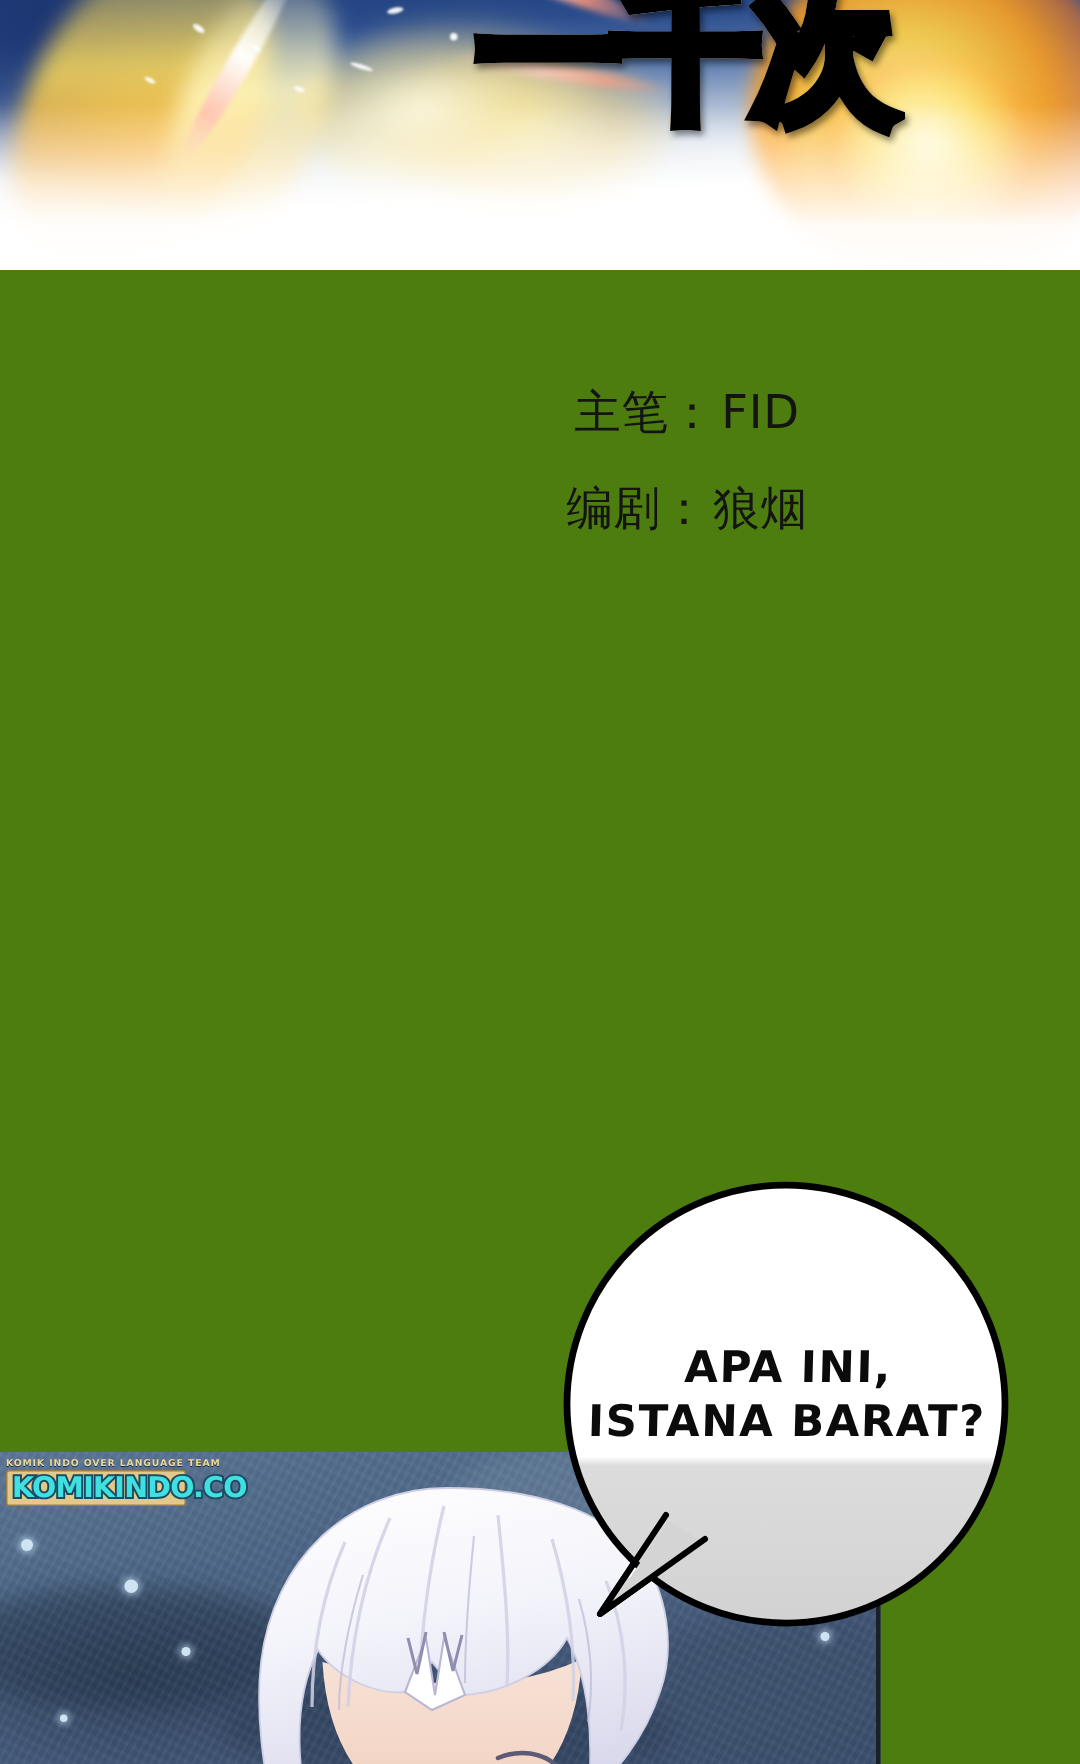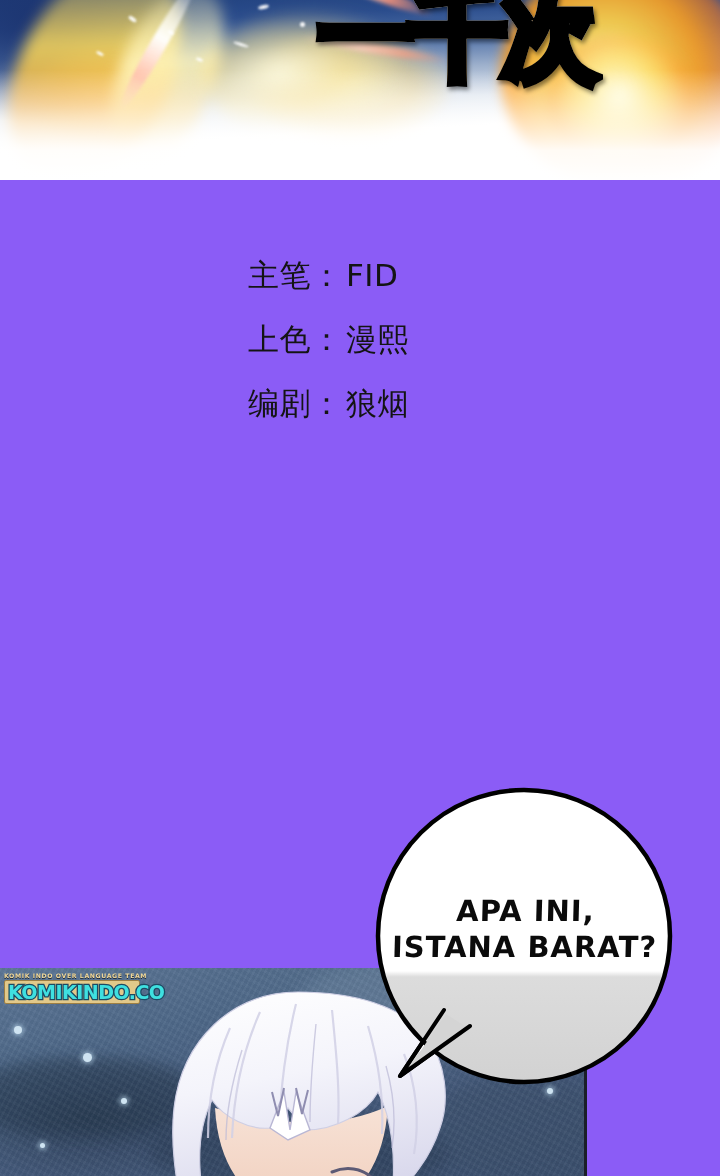--- a/index.html
+++ b/index.html
@@ -13,21 +13,21 @@
     position: relative;
     overflow: hidden;
     font-family: "Liberation Sans", sans-serif;
   }
 
   #page {
     position: absolute;
     left: 0; top: 0;
     width: 720px;
     height: 1176px;
-    background: #8b5cf6;
+    background: #4d7c0f;
     overflow: hidden;
   }
 
   
   .banner {
     position: absolute;
     left: 0; top: 0;
     width: 720px;
     height: 180px;
     overflow: hidden;
@@ -153,20 +153,21 @@
     white-space: nowrap;
     filter: drop-shadow(2px 3px 2px rgba(0,0,0,0.45));
   }
 
   
   .credits {
     position: absolute;
     left: 248px;
     top: 243px;
     width: 420px;
+    text-align: center;
   }
   .credit-line {
     font-family: "DejaVu Sans", sans-serif;
     font-size: 31px;
     line-height: 64px;
     color: #141414;
     white-space: nowrap;
     letter-spacing: 0.5px;
   }
   .credit-role { }
@@ -247,21 +248,21 @@
     letter-spacing: 1px;
     transform: skewX(-1.5deg);
   }
   .bubble-text .l2 { font-size: 29px; }
 
   
   .watermark {
     position: absolute;
     left: 4px;
     top: 972px;
-    width: 136px;
+    width: 120px;
   }
   .wm-tag {
     font-family: "DejaVu Sans", sans-serif;
     font-size: 6.2px;
     font-weight: bold;
     letter-spacing: 0.6px;
     color: #f0d89a;
     text-shadow: 0 1px 0 rgba(0,0,0,0.65);
     white-space: nowrap;
     text-align: center;
@@ -315,23 +316,20 @@
     <div class="banner-fade"></div>
 
     <div class="series-title">一千次</div>
   </div>
 
   <div class="credits">
     <div class="credit-line">
       <span class="credit-role">主笔</span><span class="credit-sep">：</span><span class="credit-name">FID</span>
     </div>
     <div class="credit-line">
-      <span class="credit-role">上色</span><span class="credit-sep">：</span><span class="credit-name">漫熙</span>
-    </div>
-    <div class="credit-line">
       <span class="credit-role">编剧</span><span class="credit-sep">：</span><span class="credit-name">狼烟</span>
     </div>
   </div>
 
   <div class="panel">
     <div class="panel-bg"></div>
 
     <div class="panel-smear" style="left:-30px;top:90px;width:230px;height:80px;background:rgba(34,50,72,0.45);"></div>
     <div class="panel-smear" style="left:300px;top:-10px;width:260px;height:90px;background:rgba(120,145,172,0.32);"></div>
     <div class="panel-smear" style="left:150px;top:150px;width:300px;height:70px;background:rgba(36,52,74,0.40);"></div>

